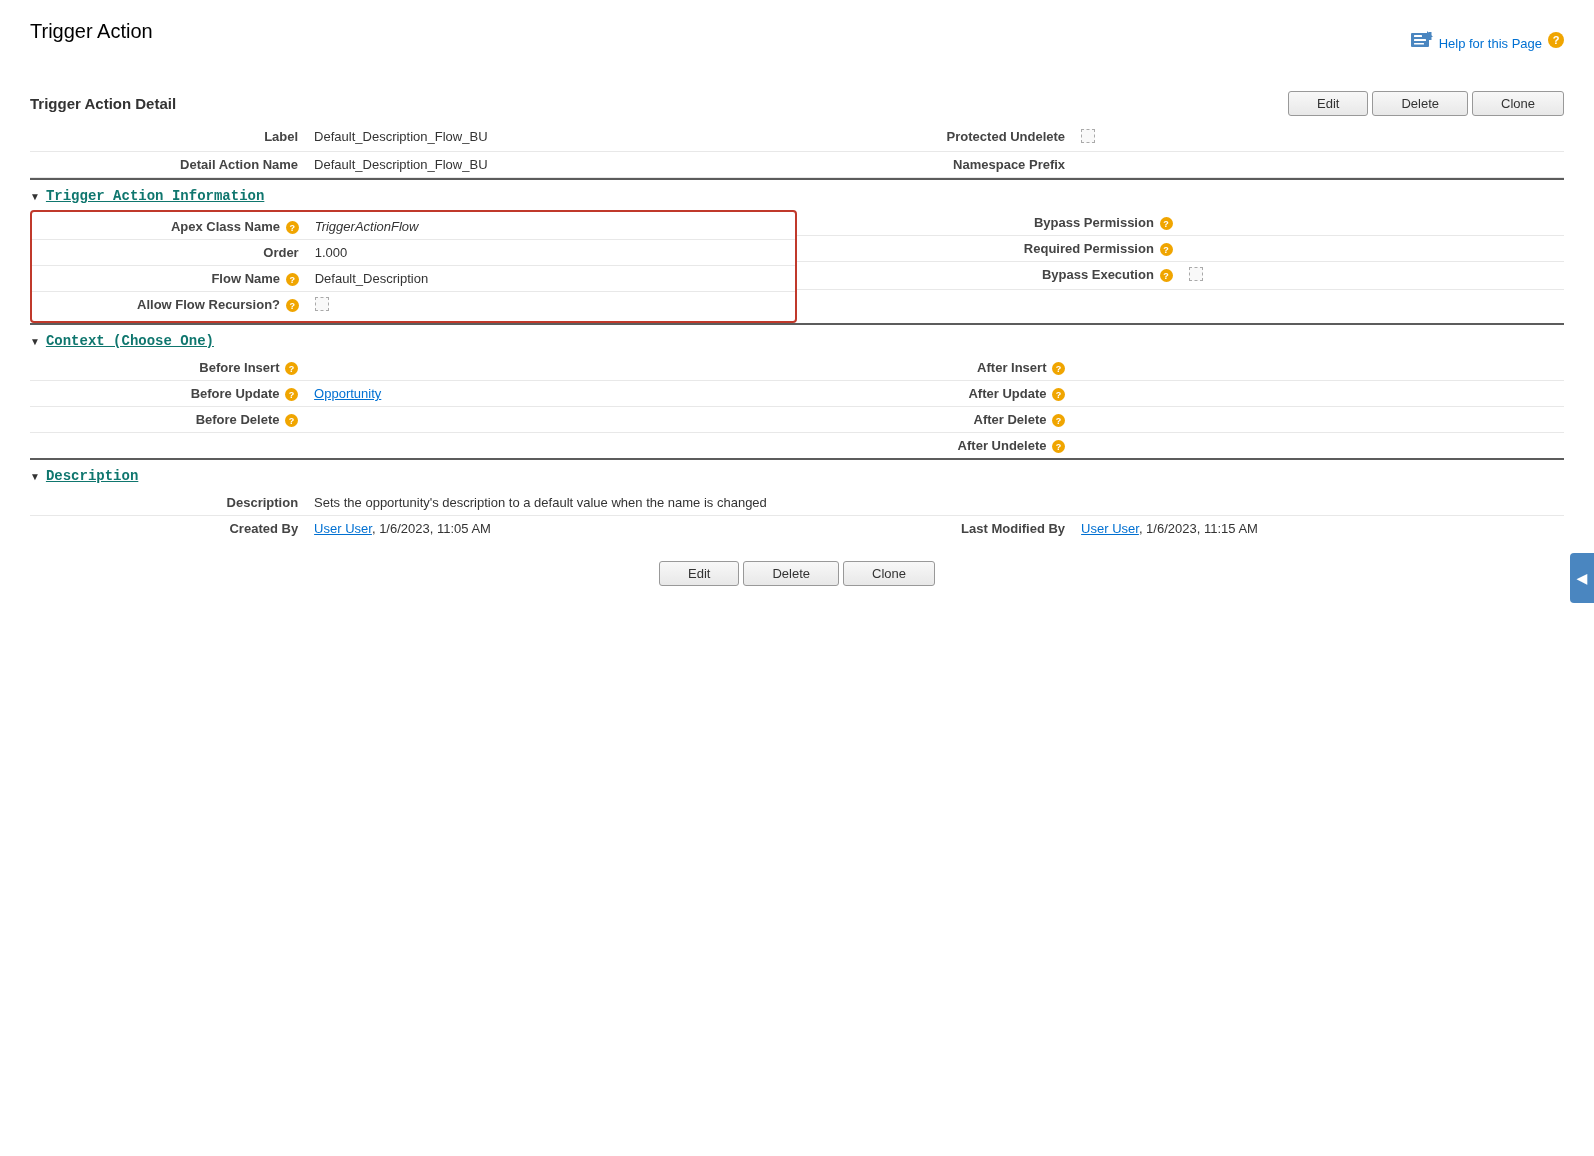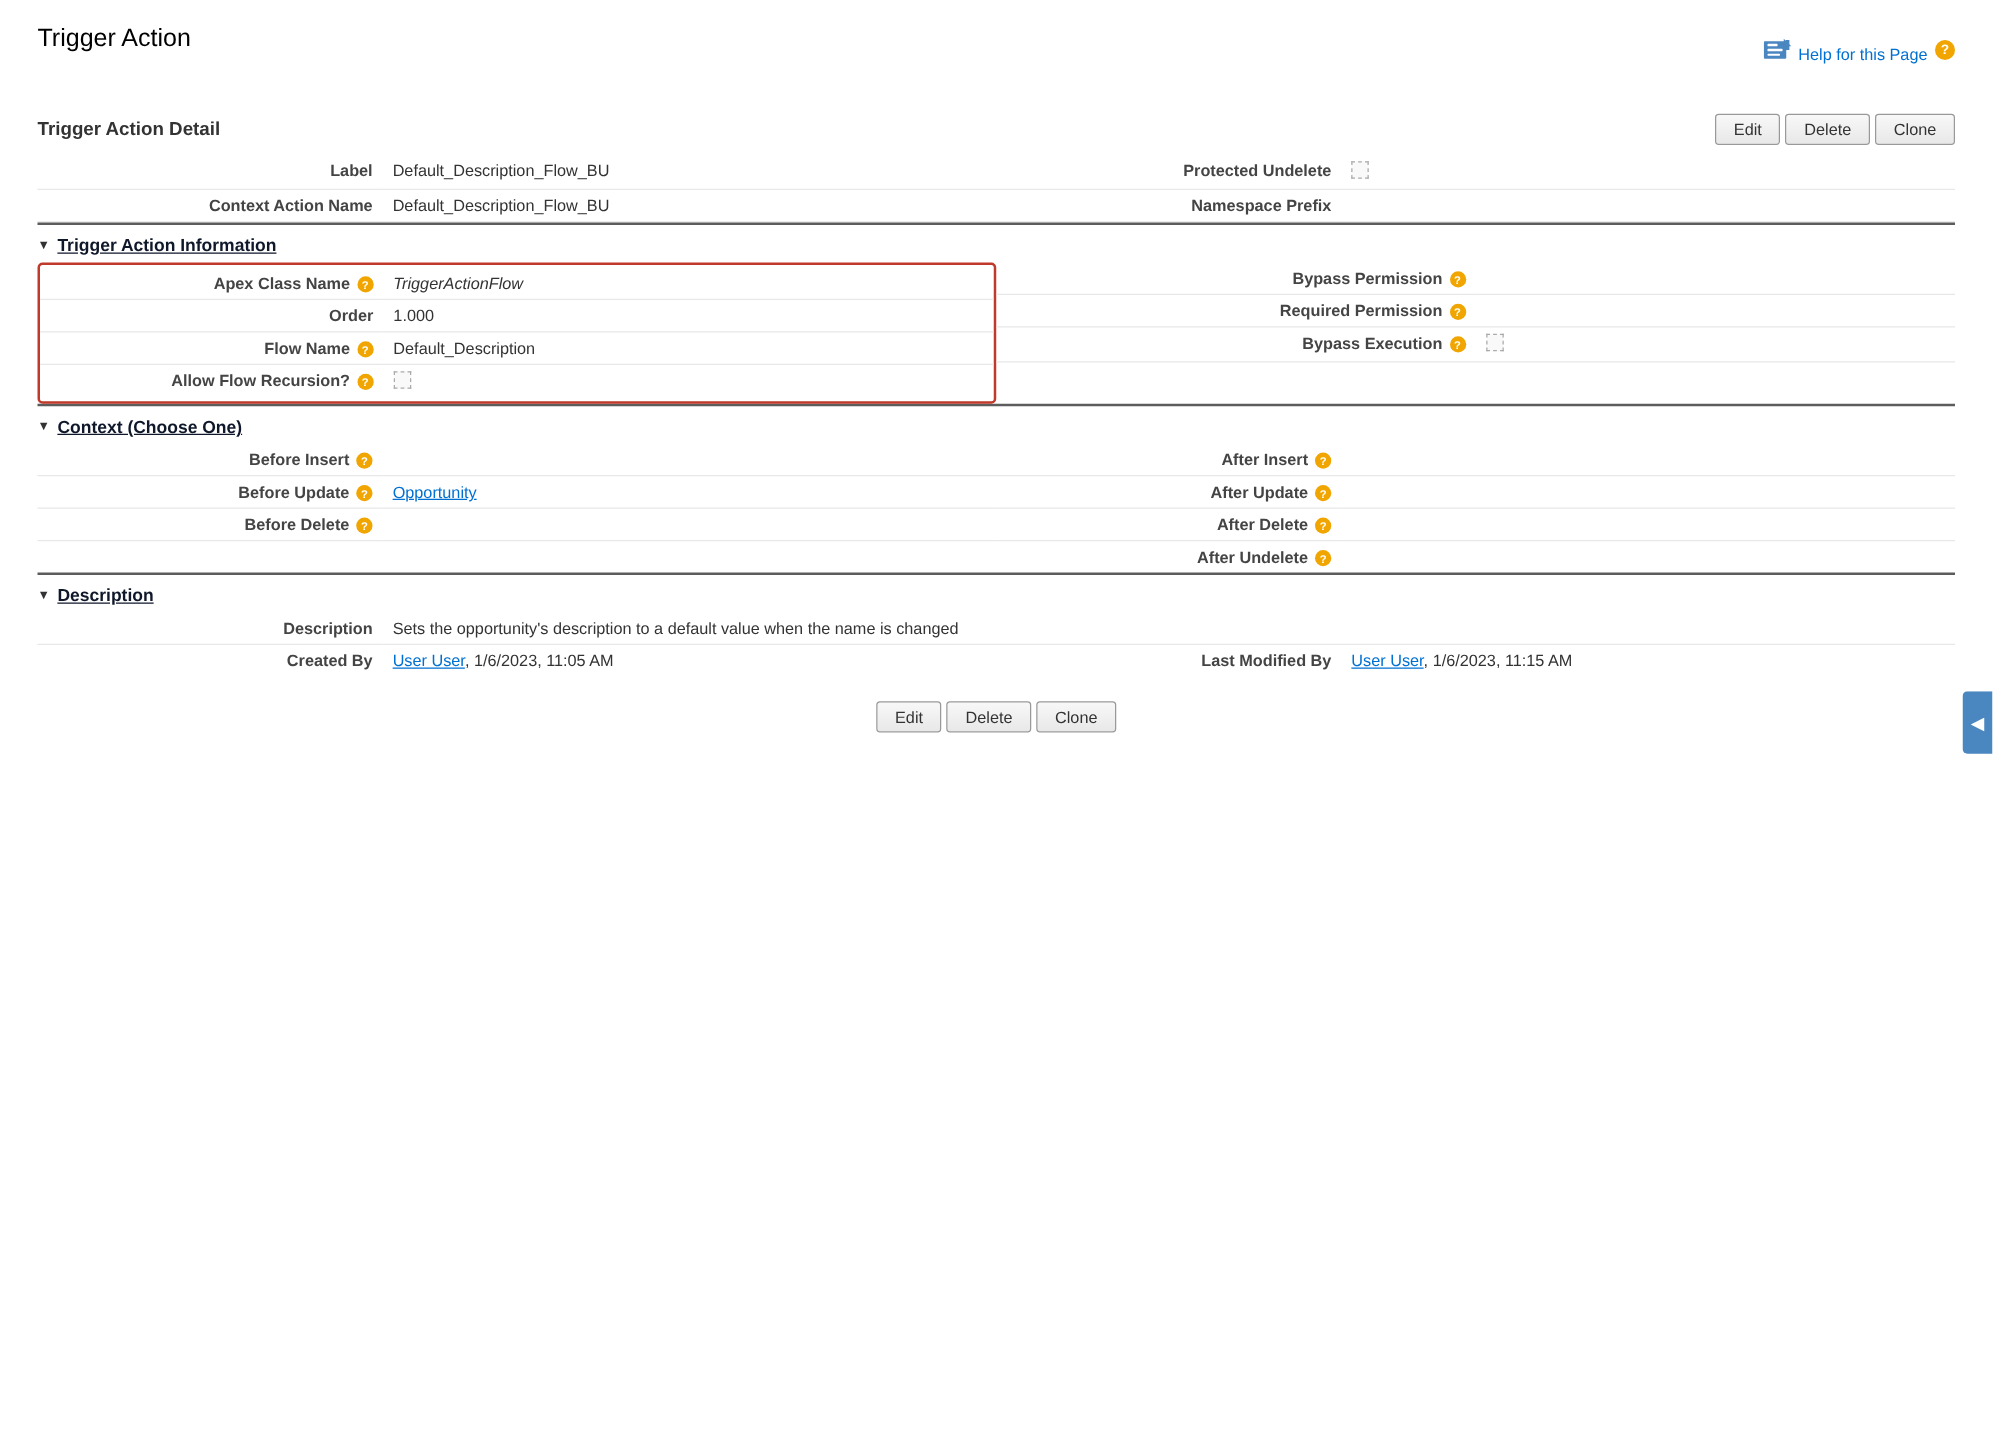--- a/index.html
+++ b/index.html
@@ -57,22 +57,23 @@
       margin-bottom: 0;
     }
     .section-title-area {
       display: flex;
       align-items: center;
       gap: 6px;
     }
     .section-title {
       font-size: 14px;
       font-weight: bold;
-      color: #0f172a;
+      color: #0f766e;
       text-decoration: underline;
+      font-family: Liberation Mono, monospace;
     }
     .triangle-icon {
       font-size: 10px;
       color: #333;
     }
 
     .detail-header {
       display: flex;
       align-items: center;
       justify-content: space-between;
@@ -80,21 +81,21 @@
     }
     .detail-header-title {
       font-size: 15px;
       font-weight: bold;
     }
     .btn-group {
       display: flex;
       gap: 4px;
     }
     .btn {
-      padding: 4px 14px;
+      padding: 4px 28px;
       border: 1px solid #999;
       background: linear-gradient(to bottom, #f8f8f8, #e8e8e8);
       border-radius: 3px;
       cursor: pointer;
       font-size: 13px;
       color: #333;
     }
 
     .field-table {
       width: 100%;
@@ -216,21 +217,21 @@
     <tbody>
         <tr>
       <td class="field-label">Label</td>
       <td class="field-value">Default_Description_Flow_BU</td>
       <td class="field-label-right">Protected Undelete</td>
       <td class="field-value-right">
         <span class="checkbox-placeholder"></span>
       </td>
     </tr>
     <tr>
-      <td class="field-label">Context Action Name</td>
+      <td class="field-label">Detail Action Name</td>
       <td class="field-value">Default_Description_Flow_BU</td>
       <td class="field-label-right">Namespace Prefix</td>
       <td class="field-value-right"></td>
     </tr>
   </tbody>
     </table>
 </div>
 
 <div class="section">
   <div class="section-header-bar">

